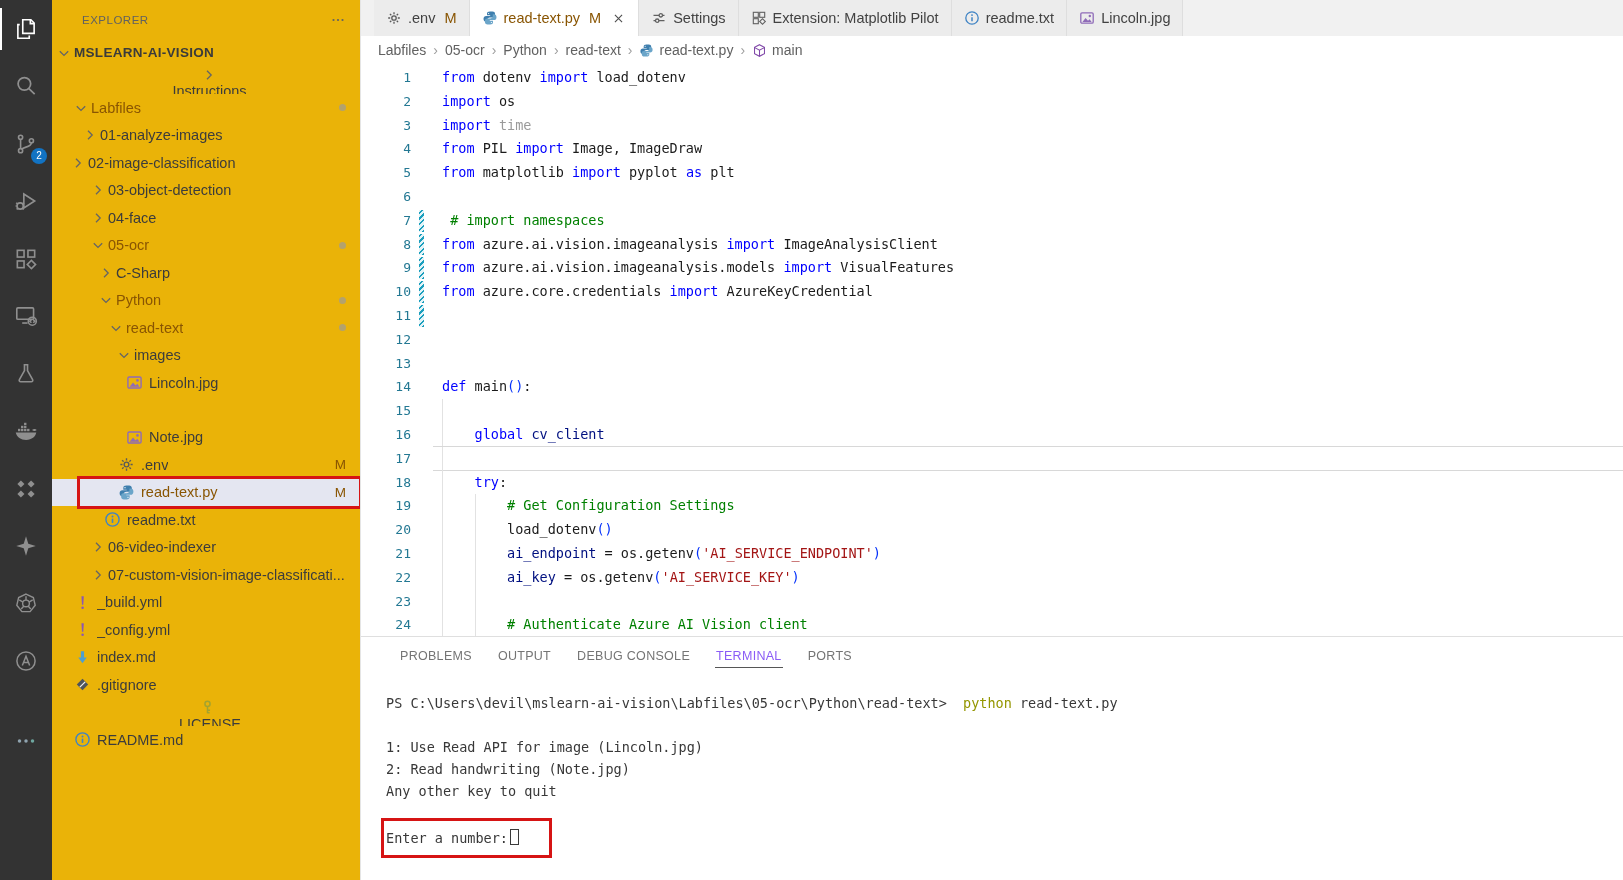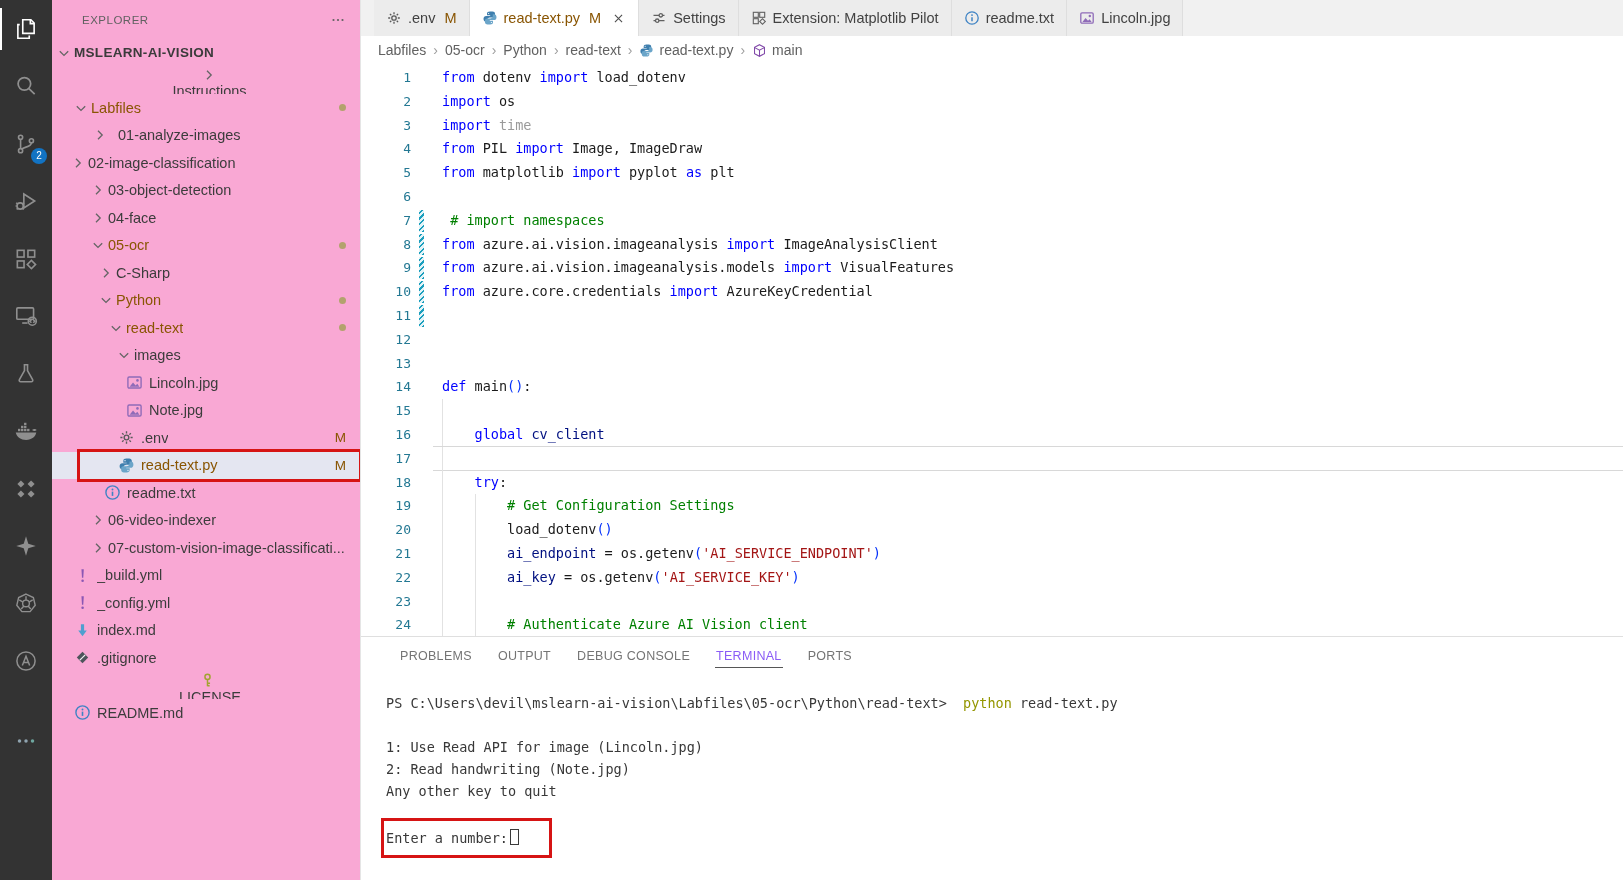--- a/index.html
+++ b/index.html
@@ -11,21 +11,21 @@
   .activitybar { width:52px; background:#333333; flex-shrink:0; display:flex; flex-direction:column; }
   .act { height:57.5px; display:flex; align-items:center; justify-content:center; position:relative; cursor:pointer; }
   .act.more { margin-top:22px; }
   .act .aicon { display:flex; }
   .act .aicon svg { width:26px; height:26px; display:block; }
   .act.active::before { content:''; position:absolute; left:0; top:8px; bottom:8px; width:2px; background:#ffffff; }
   .abadge { position:absolute; right:5px; bottom:9px; min-width:16px; height:16px; border-radius:50%;
             background:#1273c3; color:#fff; font-size:10px; display:flex; align-items:center; justify-content:center; }
 
   
-  .sidebar { width:308px; background:#f9a8d4; flex-shrink:0; display:flex; flex-direction:column; }
+  .sidebar { width:308px; background:#eab308; flex-shrink:0; display:flex; flex-direction:column; }
   .sb-head { height:39px; flex-shrink:0; display:flex; align-items:center; padding:0 14px 0 30px; }
   .sb-title { font-size:11.5px; letter-spacing:.5px; color:#616161; flex:1; }
   .sb-more { display:flex; cursor:pointer; }
   .sb-more svg { width:16px; height:16px; }
   .tree { flex:1; overflow:hidden; }
   .row { height:27.5px; display:flex; align-items:center; position:relative; padding-right:14px;
          font-size:14.5px; color:#3c3c3c; cursor:pointer; white-space:nowrap; }
   .row.selected { background:#e4e6f1; }
   .row.bold .lbl { font-weight:bold; font-size:13.5px; letter-spacing:.3px; color:#3b3b3b; }
   .row .chev { width:18px; flex-shrink:0; display:flex; }
@@ -258,21 +258,21 @@
         <div class="row modified" style="padding-left: 21px;">
           <span class="chev">
             <svg viewBox="0 0 16 16">
               <path d="M3.8 6.2L8 10.4l4.2-4.2" fill="none" stroke="#656565" stroke-width="1.3"></path>
             </svg>
           </span>
           <span class="lbl">Labfiles</span>
           <span class="spacer"></span>
           <span class="dot"></span>
         </div>
-        <div class="row" style="padding-left: 40px; gap: 8px;">
+        <div class="row" style="padding-left: 30px;">
           <span class="chev">
             <svg viewBox="0 0 16 16">
               <path d="M6 3.8L10.2 8 6 12.2" fill="none" stroke="#656565" stroke-width="1.3"></path>
             </svg>
           </span>
           <span class="lbl">01-analyze-images</span>
           <span class="spacer"></span>
         </div>
         <div class="row" style="padding-left: 18px;">
           <span class="chev">
@@ -353,21 +353,21 @@
           <span class="ficon">
             <svg viewBox="0 0 16 16">
               <rect x="1.8" y="2.8" width="12.4" height="10.4" rx="1.2" fill="none" stroke="#8f6bb8" stroke-width="1.3"></rect>
               <circle cx="10.8" cy="6" r="1.2" fill="#8f6bb8"></circle>
               <path d="M3.4 12l3.2-4 2.4 2.8 1.6-1.6 2 2.8z" fill="#8f6bb8"></path>
             </svg>
           </span>
           <span class="lbl">Lincoln.jpg</span>
           <span class="spacer"></span>
         </div>
-        <div class="row" style="padding-left: 74px;">
+        <div class="row" style="padding-left: 74px; margin-top: 27px;">
           <span class="ficon">
             <svg viewBox="0 0 16 16">
               <rect x="1.8" y="2.8" width="12.4" height="10.4" rx="1.2" fill="none" stroke="#8f6bb8" stroke-width="1.3"></rect>
               <circle cx="10.8" cy="6" r="1.2" fill="#8f6bb8"></circle>
               <path d="M3.4 12l3.2-4 2.4 2.8 1.6-1.6 2 2.8z" fill="#8f6bb8"></path>
             </svg>
           </span>
           <span class="lbl">Note.jpg</span>
           <span class="spacer"></span>
         </div>

